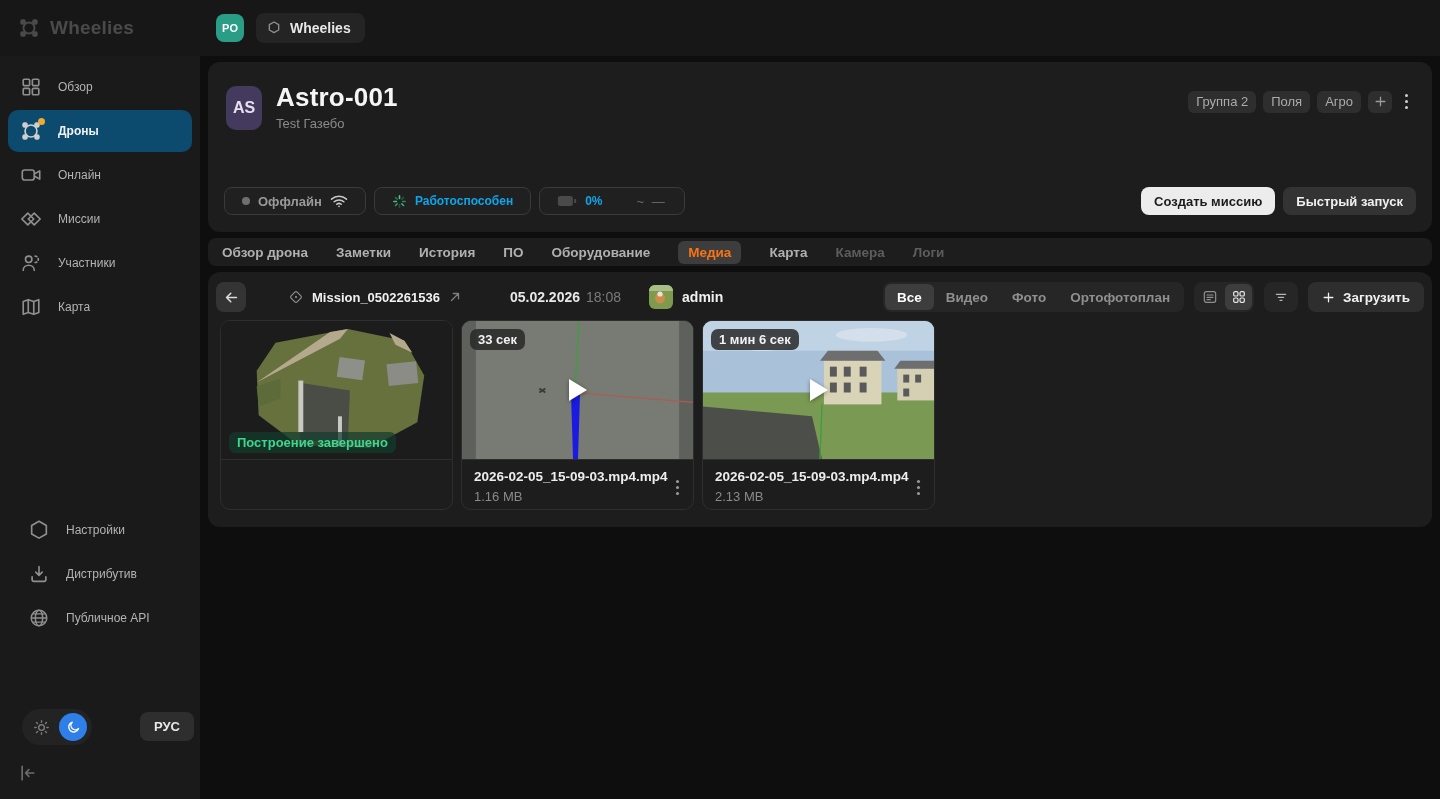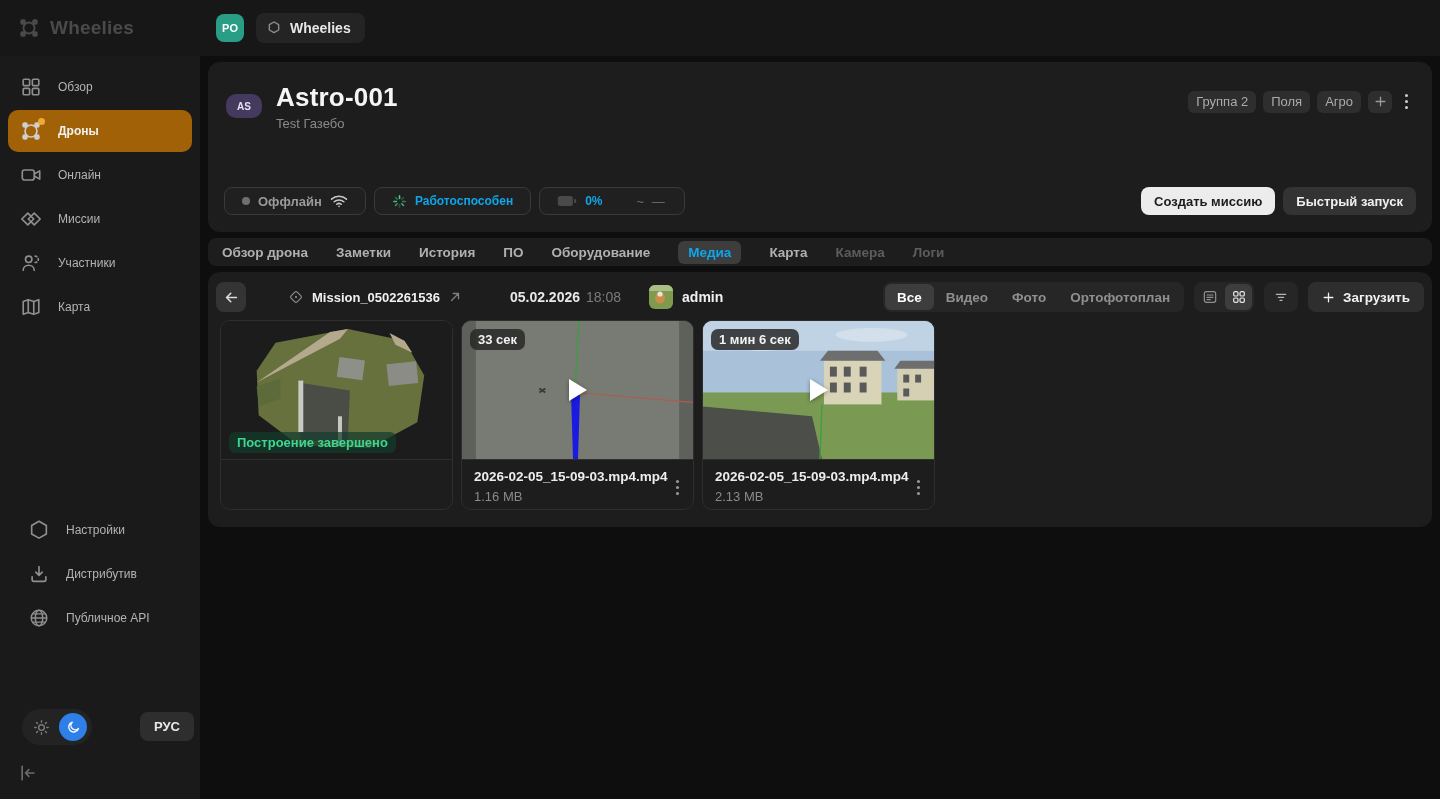--- a/index.html
+++ b/index.html
@@ -15,21 +15,21 @@
     font-size:11px; font-weight:700; display:flex; align-items:center; justify-content:center; }
   .org-pill { margin-left:12px; height:30px; display:flex; align-items:center; gap:8px; padding:0 14px 0 10px;
     background:#242424; border-radius:8px; color:#e8e8e8; font-size:14px; font-weight:600; cursor:pointer; }
 
   
   .sidebar { position:absolute; left:0; top:56px; width:200px; height:743px; background:#1a1a1a; }
   .nav { padding:10px 8px 0 8px; display:flex; flex-direction:column; gap:2px; }
   .nav-item { display:flex; align-items:center; gap:16px; height:42px; padding:0 12px; border-radius:10px;
     color:#b3b3b3; font-size:12px; cursor:pointer; position:relative; }
   .nav-item .nv-ic { width:22px; height:22px; color:#8f8f8f; flex:0 0 auto; position:relative; }
-  .nav-item.active { background:#a16207; color:#f2f2f2; font-weight:700; }
+  .nav-item.active { background:#0c4a6e; color:#f2f2f2; font-weight:700; }
   .nav-item.active .nv-ic { color:#cfcfcf; }
   .nav-dot { position:absolute; top:-2px; right:-3px; width:7px; height:7px; border-radius:50%; background:#f0a933; }
   .nav-footer { position:absolute; left:8px; bottom:160px; width:184px; display:flex; flex-direction:column; gap:2px; }
   .side-bottom { position:absolute; left:0; bottom:0; width:200px; height:96px; }
   .theme-toggle { position:absolute; left:22px; bottom:54px; height:36px; display:flex; align-items:center; gap:4px;
     background:#232323; border-radius:20px; padding:0 5px; cursor:pointer; }
   .sun-wrap { width:28px; height:28px; display:flex; align-items:center; justify-content:center; color:#7a7a7a; }
   .moon-wrap { width:28px; height:28px; border-radius:50%; background:#2f7fe8; display:flex; align-items:center; justify-content:center; color:#fff; }
   .lang-btn { position:absolute; left:140px; bottom:58px; height:29px; padding:0 14px; background:#2e2e2e; border-radius:8px;
     color:#e8e8e8; font-size:13px; font-weight:700; display:flex; align-items:center; cursor:pointer; }
@@ -37,22 +37,22 @@
 
   
   .main { position:absolute; left:200px; top:56px; width:1240px; height:743px; background:#0e0e0e; }
   .panel { position:absolute; left:8px; width:1224px; background:#1d1d1d; border-radius:12px; }
   .header-panel { top:6px; height:170px; }
   .tabs-panel { top:182px; height:28px; border-radius:8px; display:flex; align-items:center; padding:0 14px; gap:28px; }
   .media-panel { top:216px; height:255px; }
 
   
   .hp-top { display:flex; align-items:flex-start; padding:20px 18px 0 18px; }
-  .avatar { width:36px; height:24px; border-radius:10px; background:#443a5e; color:#e6e1f0; font-size:10px; font-weight:700;
-    display:flex; align-items:center; justify-content:center; margin-top:12px; }
+  .avatar { width:36px; height:44px; border-radius:10px; background:#443a5e; color:#e6e1f0; font-size:16px; font-weight:700;
+    display:flex; align-items:center; justify-content:center; margin-top:4px; }
   .hp-titles { margin-left:14px; }
   .hp-title { color:#f5f5f5; font-size:26px; font-weight:600; letter-spacing:.2px; }
   .hp-sub { color:#8a8a8a; font-size:13px; margin-top:3px; }
   .hp-tags { margin-left:auto; display:flex; align-items:center; gap:7px; margin-top:8px; }
   .tag { height:22px; padding:0 8px; background:#2e2e2e; border-radius:6px; color:#ababab; font-size:13px;
     display:flex; align-items:center; }
   .tag-add { width:24px; height:22px; background:#2e2e2e; border-radius:6px; color:#9a9a9a; display:flex;
     align-items:center; justify-content:center; cursor:pointer; }
   .kebab { display:flex; flex-direction:column; gap:3px; padding:4px 6px; cursor:pointer; }
   .kebab i { width:3px; height:3px; border-radius:50%; background:#cfcfcf; }
@@ -63,21 +63,21 @@
   .pill-txt-dim { color:#9a9a9a; font-size:13px; font-weight:600; }
   .pill-txt { color:#0ea5e9; font-size:12px; font-weight:700;text-align:center; }
   .battery-extra { color:#6f6f6f; font-size:13px; margin-left:26px; letter-spacing:2px; }
   .hp-actions { margin-left:auto; display:flex; gap:8px; }
   .btn { height:28px; padding:0 13px; border-radius:8px; font-size:13px; font-weight:700; display:flex; align-items:center; cursor:pointer; }
   .btn-light { background:#ececec; color:#1b1b1b; }
   .btn-dark { background:#333333; color:#f0f0f0; }
 
   
   .tab { color:#b0b0b0; font-size:13.5px; font-weight:600; cursor:pointer; white-space:nowrap; }
-  .tab.active { background:#3d3d3d; color:#0ea5e9; border-radius:6px; padding:4px 10px; }
+  .tab.active { background:#3d3d3d; color:#f97316; border-radius:6px; padding:4px 10px; }
   .tab.disabled { color:#5d5d5d; }
 
   
   .media-toolbar { display:flex; align-items:center; padding:10px 8px 0 8px; height:40px; }
   .icon-btn { width:30px; height:30px; border-radius:8px; background:#343434; color:#dcdcdc; display:flex;
     align-items:center; justify-content:center; cursor:pointer; }
   .mt-mission { display:flex; align-items:center; gap:8px; margin-left:42px; }
   .mt-mission .mname { color:#f0f0f0; font-size:13px; font-weight:700; }
   .mt-date { margin-left:48px; font-size:14px; }
   .mt-date .d { color:#e8e8e8; font-weight:700; }

